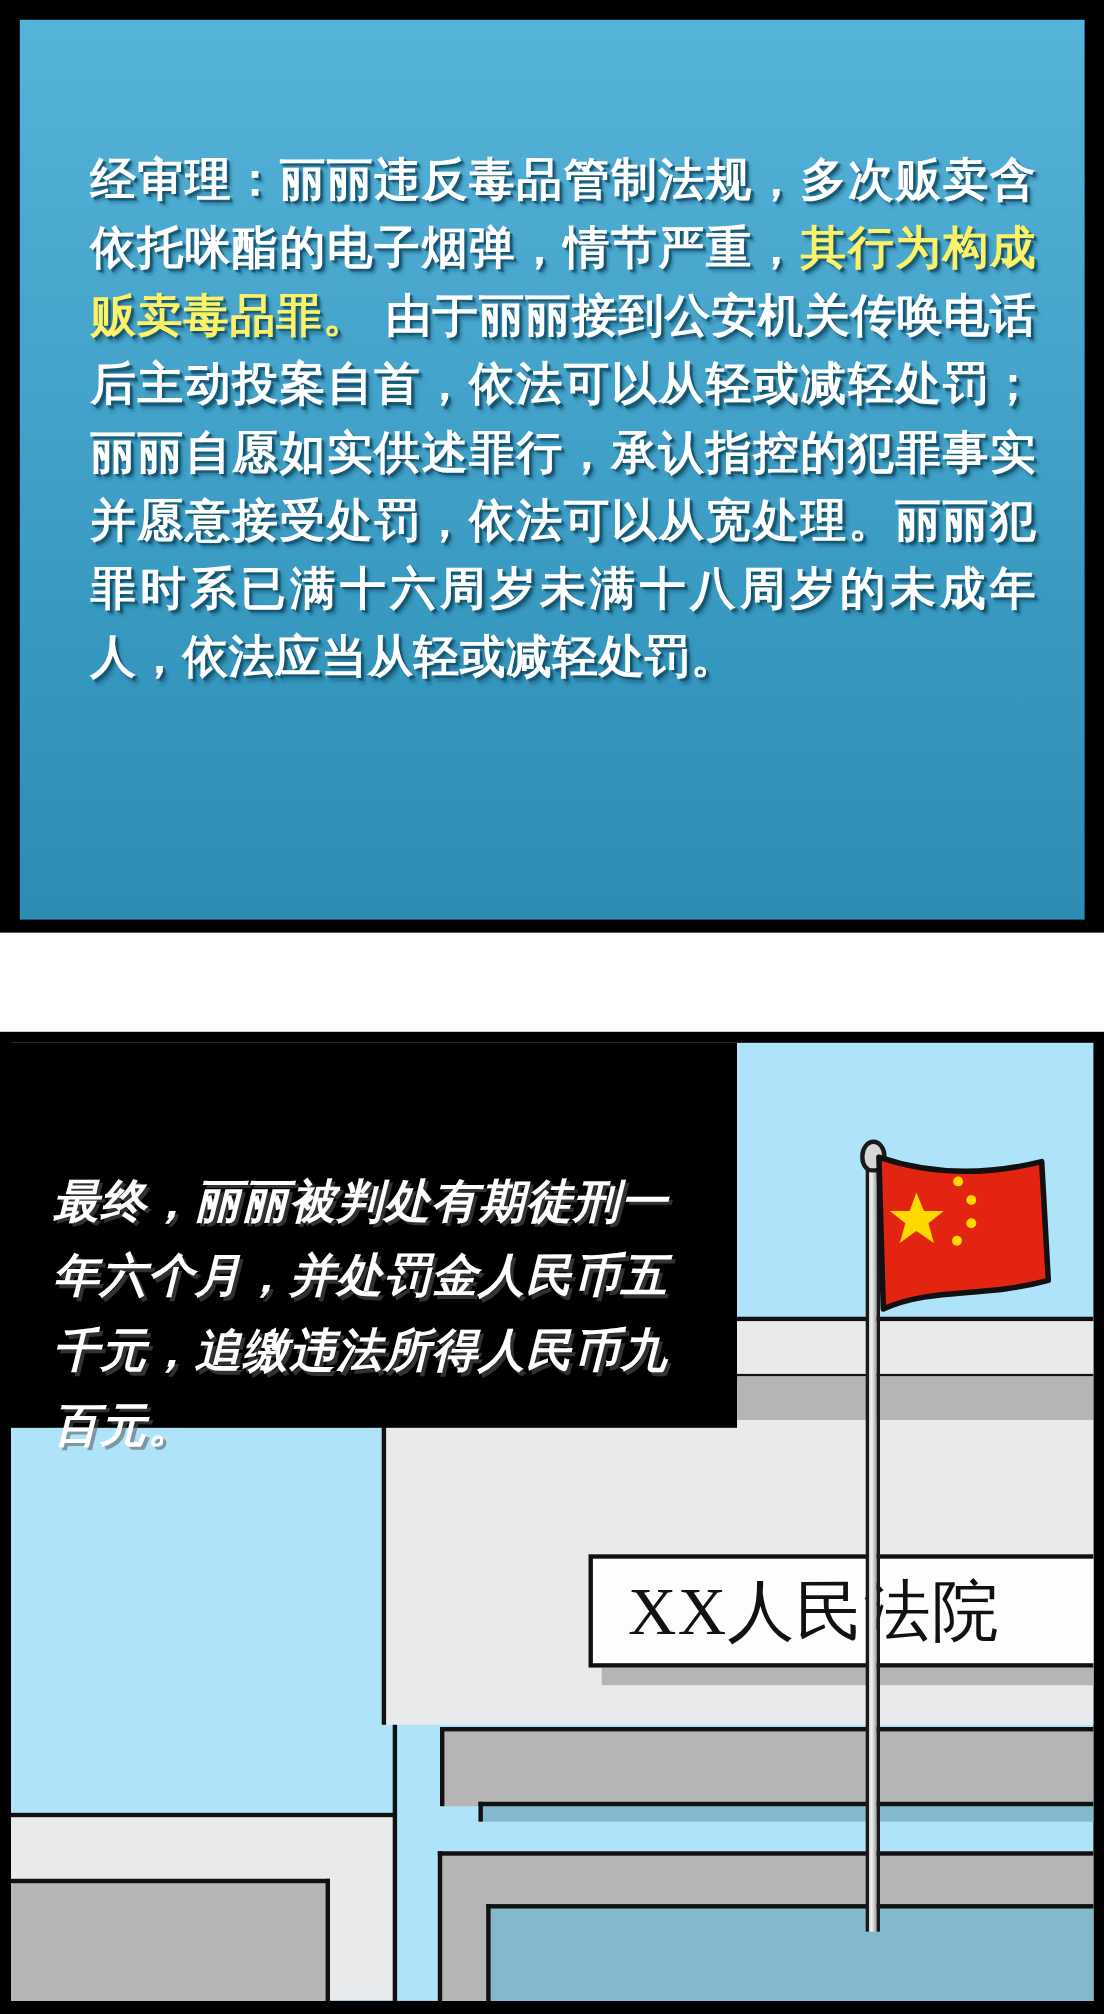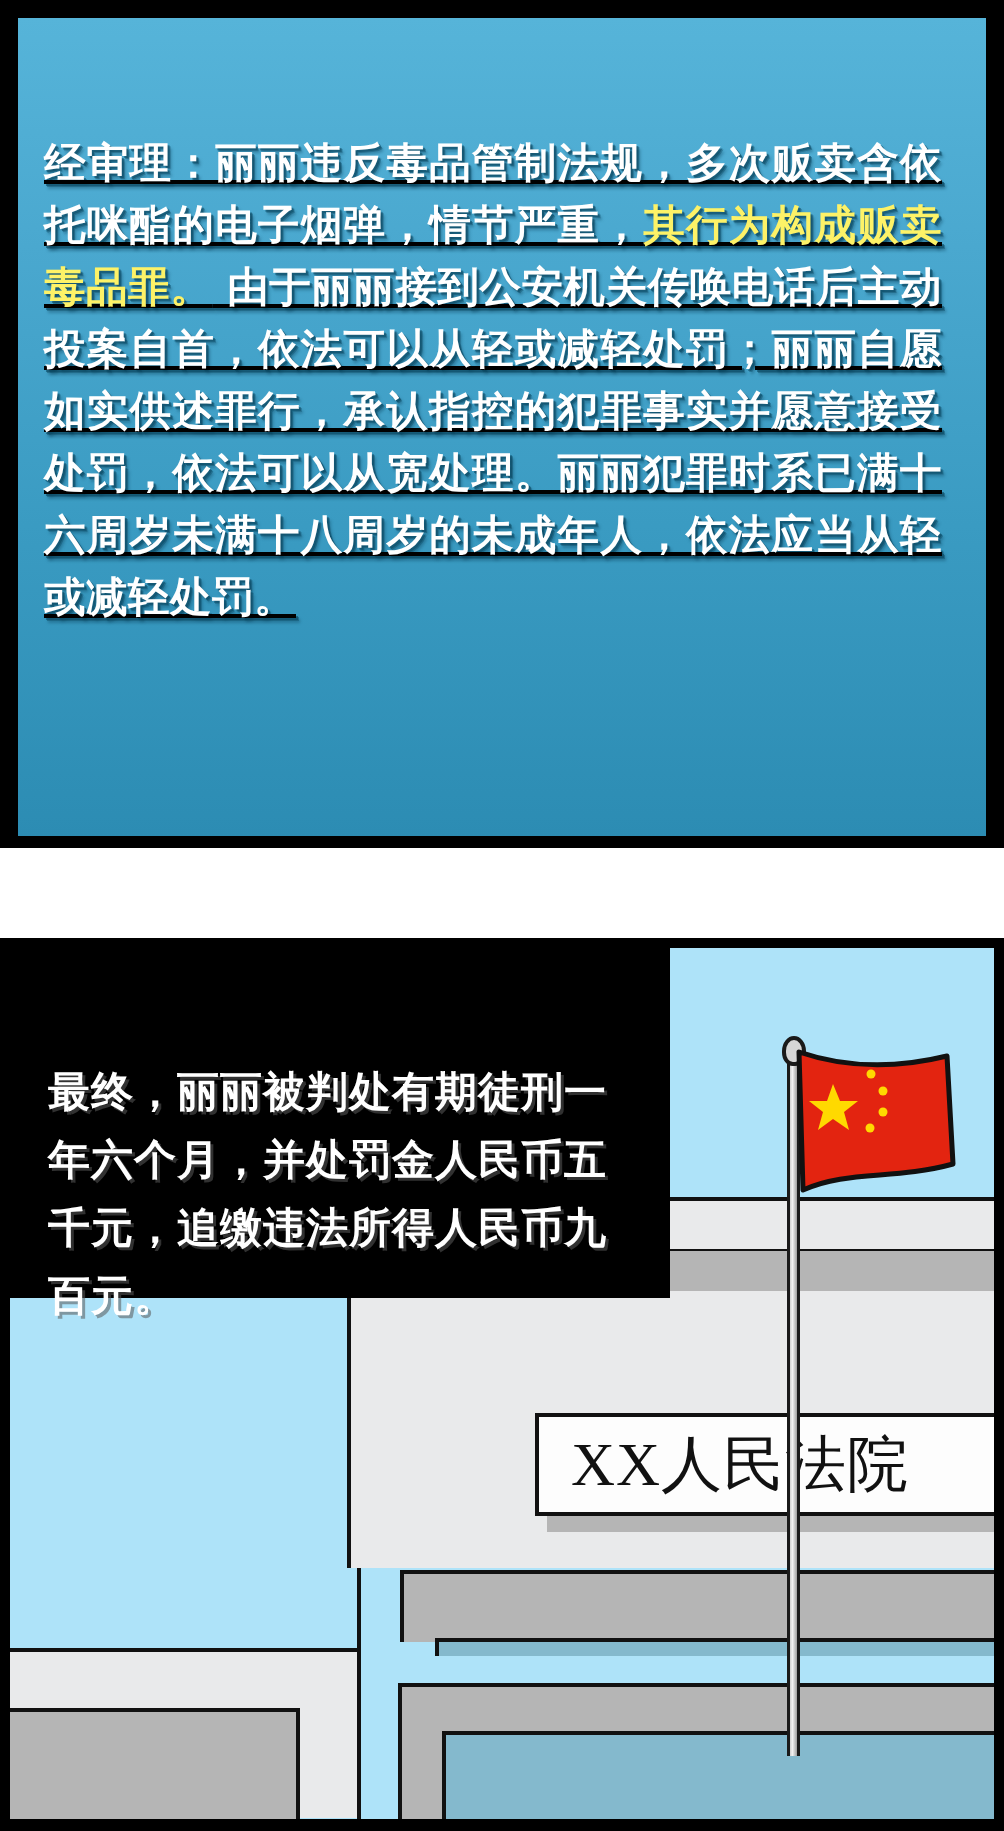--- a/index.html
+++ b/index.html
@@ -24,23 +24,22 @@
     height: 848px;
     background: #000000;
     box-sizing: border-box;
     padding: 18px 18px 12px 18px;
   }
   #panel-one-inner {
     width: 100%;
     height: 100%;
     background: linear-gradient(180deg, #56b4d9 0%, #4aa8cf 28%, #3a9bc2 62%, #2c8cb3 100%);
     box-sizing: border-box;
-    padding: 72px 44px 40px 26px;
+    padding: 72px 44px 40px 64px;
     position: relative;
-    text-decoration: underline;
   }
   .narration-text {
     font-size: 41.5px;
     font-weight: 700;
     line-height: 62px;
     letter-spacing: 0.5px;
     color: #ffffff;
     text-shadow:
        2px 2px 0 rgba(10,70,95,0.55),
        3px 3px 0 rgba(10,70,95,0.40),
@@ -248,20 +247,21 @@
   #caption-box {
     position: absolute;
     left: 0;
     top: 0;
     width: 660px;
     height: 350px;
     background: #000000;
     box-sizing: border-box;
     padding: 68px 40px 4px 38px;
     z-index: 5;
+    font-style: italic;
   }
   .caption-text {
     font-size: 42px;
     font-weight: 700;
     line-height: 68px;
     letter-spacing: 1px;
     color: #ffffff;
     text-shadow: 3px 3px 0 rgba(90,90,90,0.55);
     word-break: break-all;
   }

